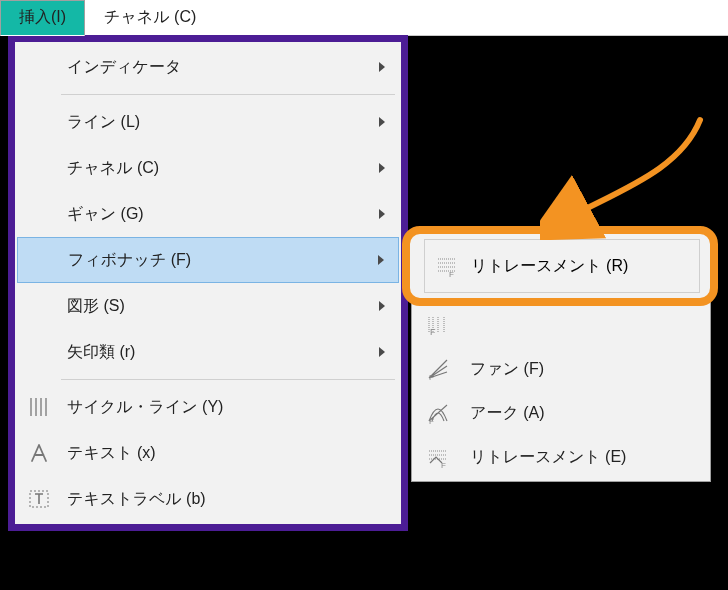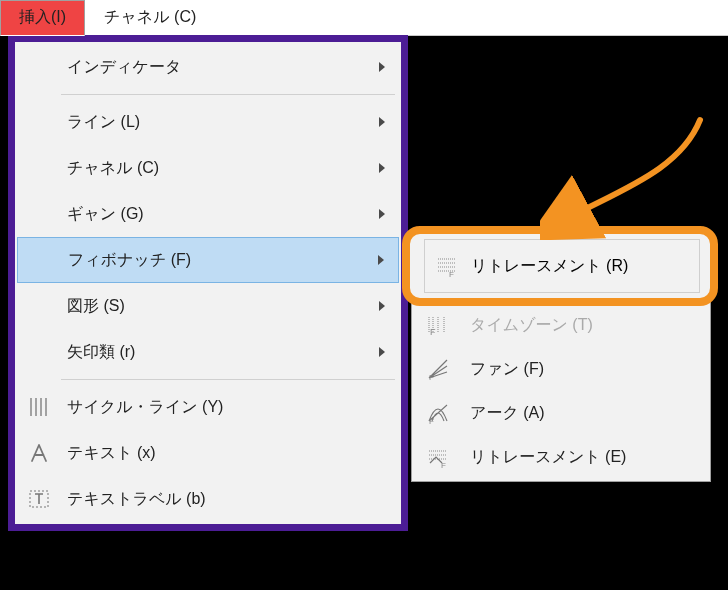--- a/index.html
+++ b/index.html
@@ -20,21 +20,21 @@
     height: 36px;
   }
   .menu-top {
     padding: 6px 18px 6px 18px;
     border: 1px solid transparent;
     color: #222;
     cursor: default;
     height: 36px;
   }
   .menu-top.active {
-    background: #ef4444;
+    background: #14b8a6;
     border: 1px solid #a0a0a0;
     border-bottom: 1px solid #fff;
     position: relative;
     z-index: 3;
     text-align: center;
   }
   .dropdown {
     position: absolute;
     left: 8px;
     top: 35px;
@@ -238,21 +238,20 @@
 </div>
 
 <div class="submenu">
   <div class="sitem obscured">
     <span class="sicon">
       <svg class="ico" viewBox="0 0 24 24">
           <path d="M3 4v16M7 4v16M12 4v16M18 4v16" stroke="#888" stroke-width="1" stroke-dasharray="1 1" fill="none"></path>
           <text x="4" y="22" font-size="9" fill="#888">F</text>
         </svg>
     </span>
-    <span>タイムゾーン (T)</span>
   </div>
   <div class="sitem">
     <span class="sicon">
       <svg class="ico" viewBox="0 0 24 24">
           <path d="M3 21 L21 3 M3 21 L21 9 M3 21 L21 15" stroke="#777" stroke-width="1.2" fill="none"></path>
           <text x="3" y="23" font-size="8" fill="#888">F</text>
         </svg>
     </span>
     <span>ファン (F)</span>
   </div>

